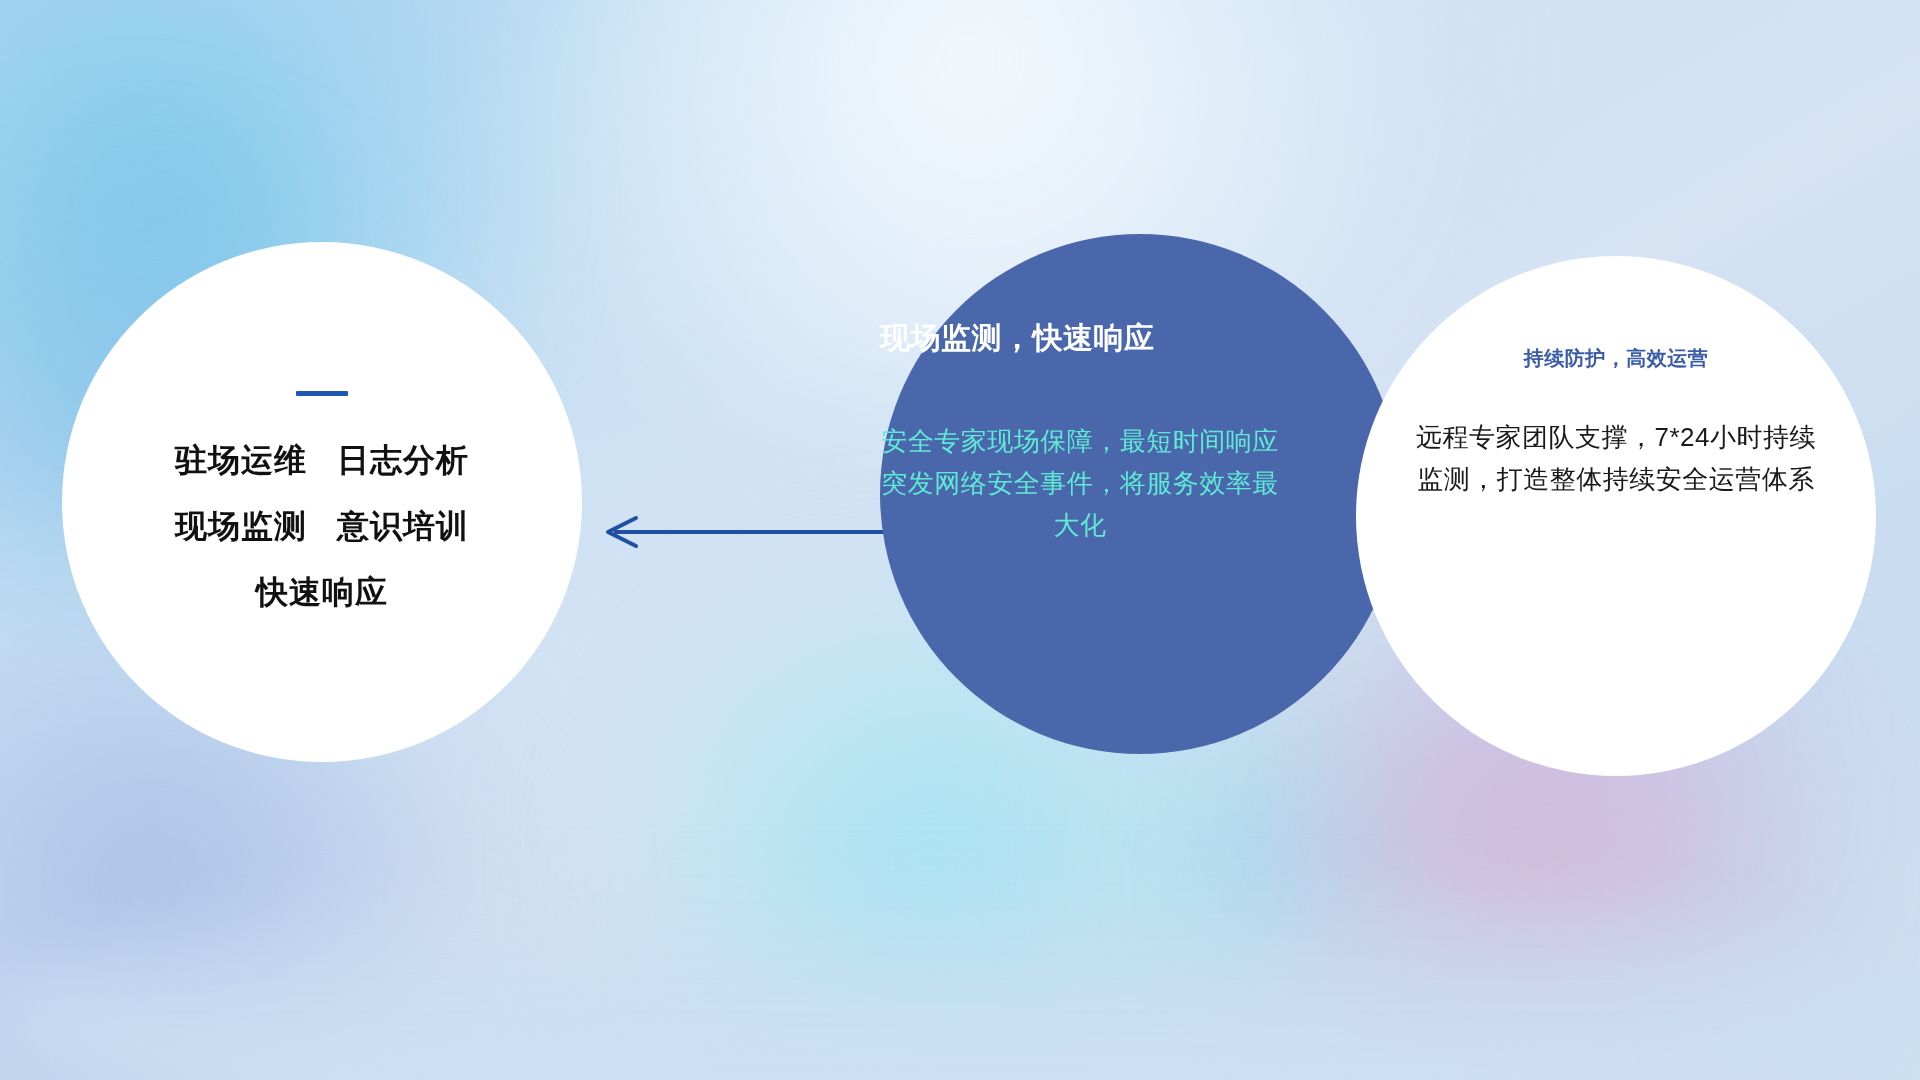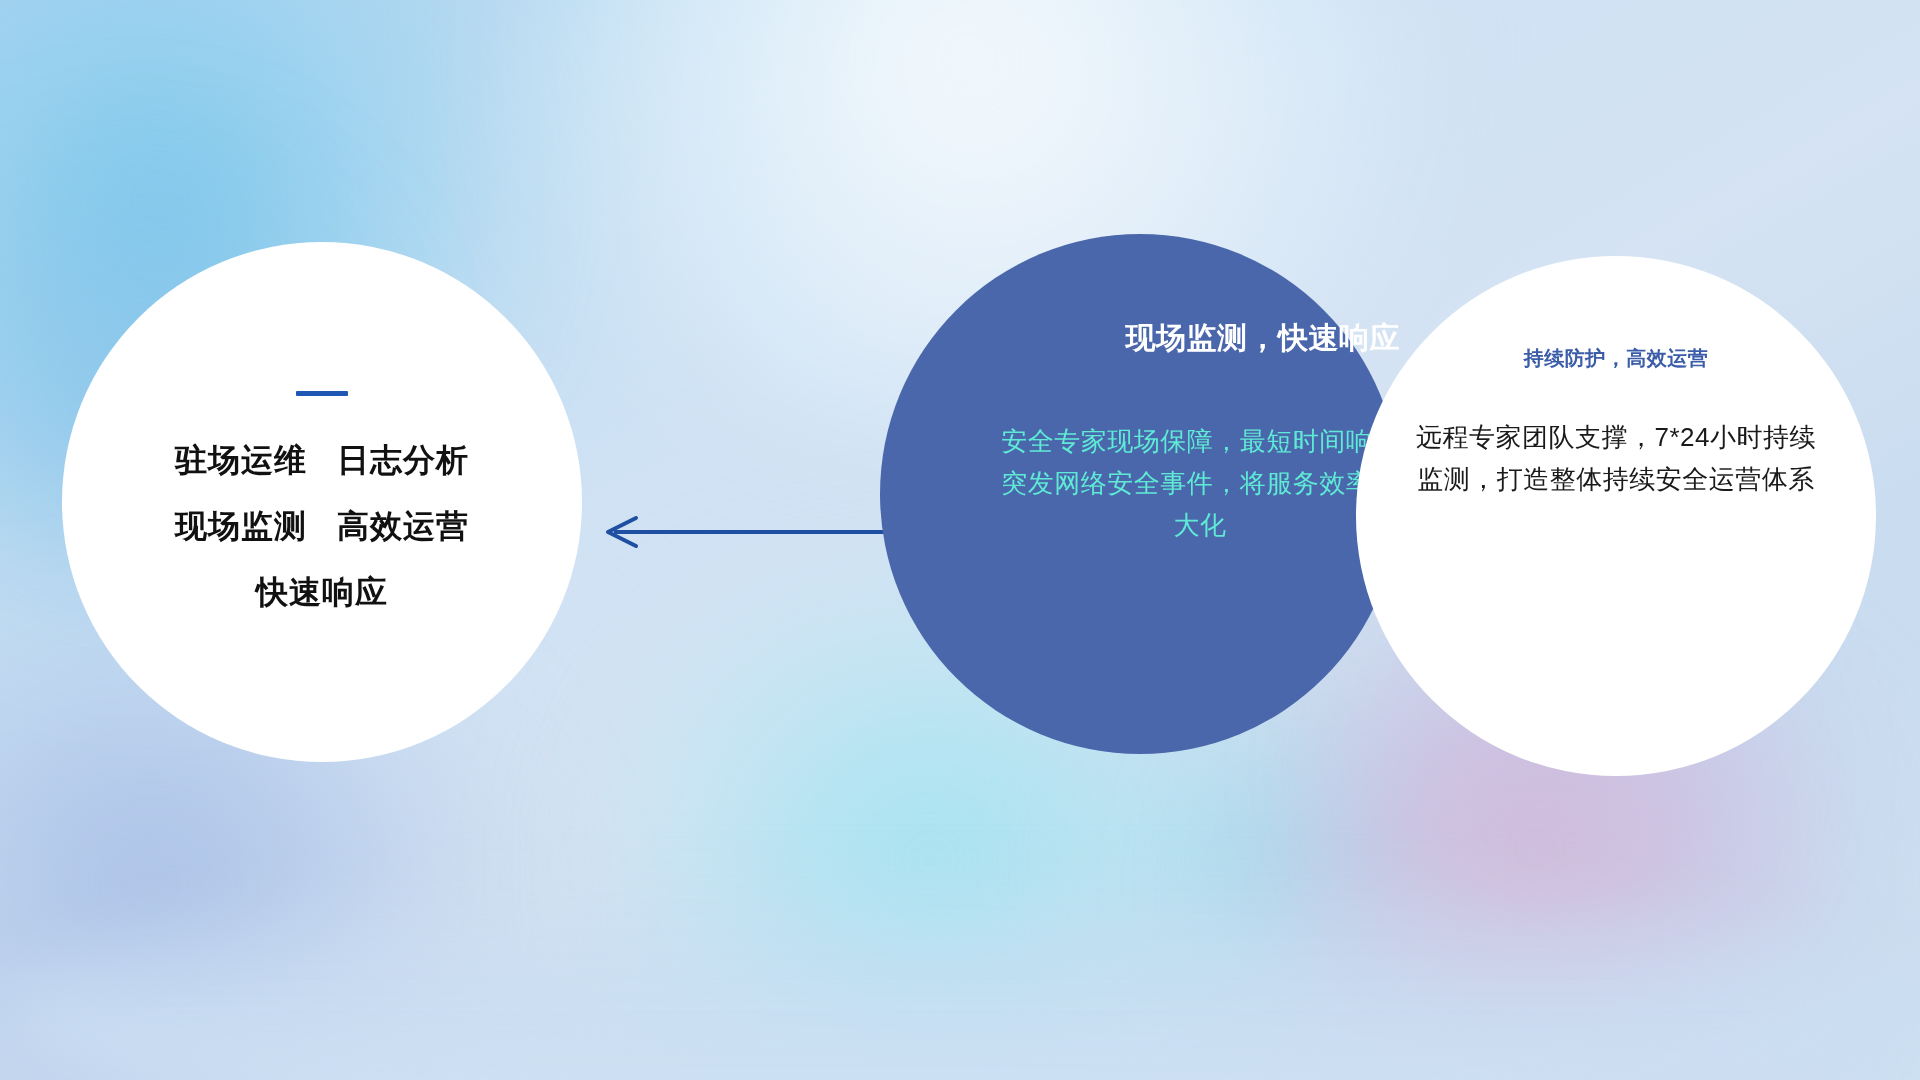--- a/index.html
+++ b/index.html
@@ -83,21 +83,21 @@
     font-size:32px; font-weight:bold; color:#111; letter-spacing:1px;
     white-space:nowrap; line-height:1;
   }
   .left-line .gap{ display:inline-block; width:30px; }
 
   
   .circle-mid{
     position:absolute; left:880px; top:234px; width:520px; height:520px;
     border-radius:50%;
     background:#4A67AC;
-    display:flex; flex-direction:column; align-items:flex-end;
+    display:flex; flex-direction:column; align-items:flex-start;
     padding-top:86px;
     z-index:2;
   }
   .mid-title{
     font-size:30px; font-weight:bold; color:#ffffff; white-space:nowrap;
     letter-spacing:.5px; line-height:1.2;
   }
   .mid-body{
     margin-top:64px; width:400px; text-align:center;
     font-size:26px; color:#5eead4; line-height:1.62; letter-spacing:.5px;
@@ -142,21 +142,21 @@
 
 <div id="stage">
 
   <div class="circle-left">
     <div class="dash"></div>
     <div class="left-lines">
       <div class="left-line">
         <span>驻场运维</span><span class="gap"></span><span>日志分析</span>
       </div>
       <div class="left-line">
-        <span>现场监测</span><span class="gap"></span><span>高效运营</span>
+        <span>现场监测</span><span class="gap"></span><span>意识培训</span>
       </div>
       <div class="left-line">
         <span>快速响应</span>
       </div>
     </div>
   </div>
 
   <div class="arrow">
     <svg width="300" height="40" viewBox="0 0 300 40" xmlns="http://www.w3.org/2000/svg">
       <line x1="14" y1="20" x2="300" y2="20" stroke="#1F4FA0" stroke-width="4"></line>

